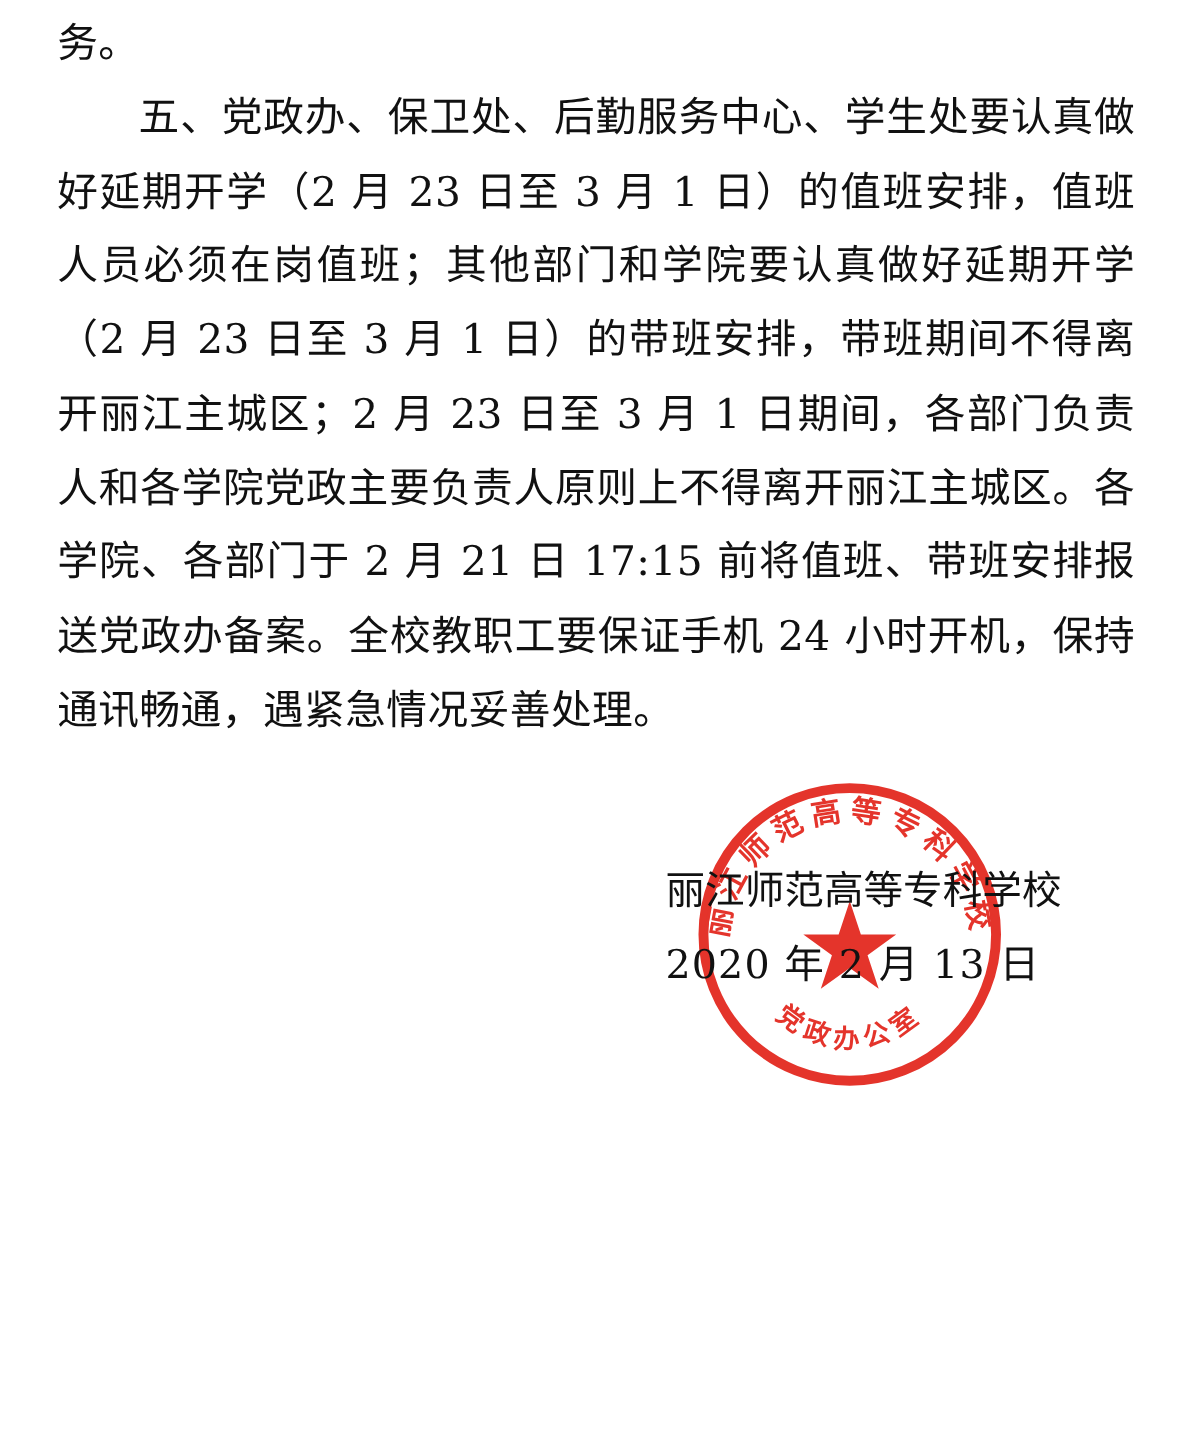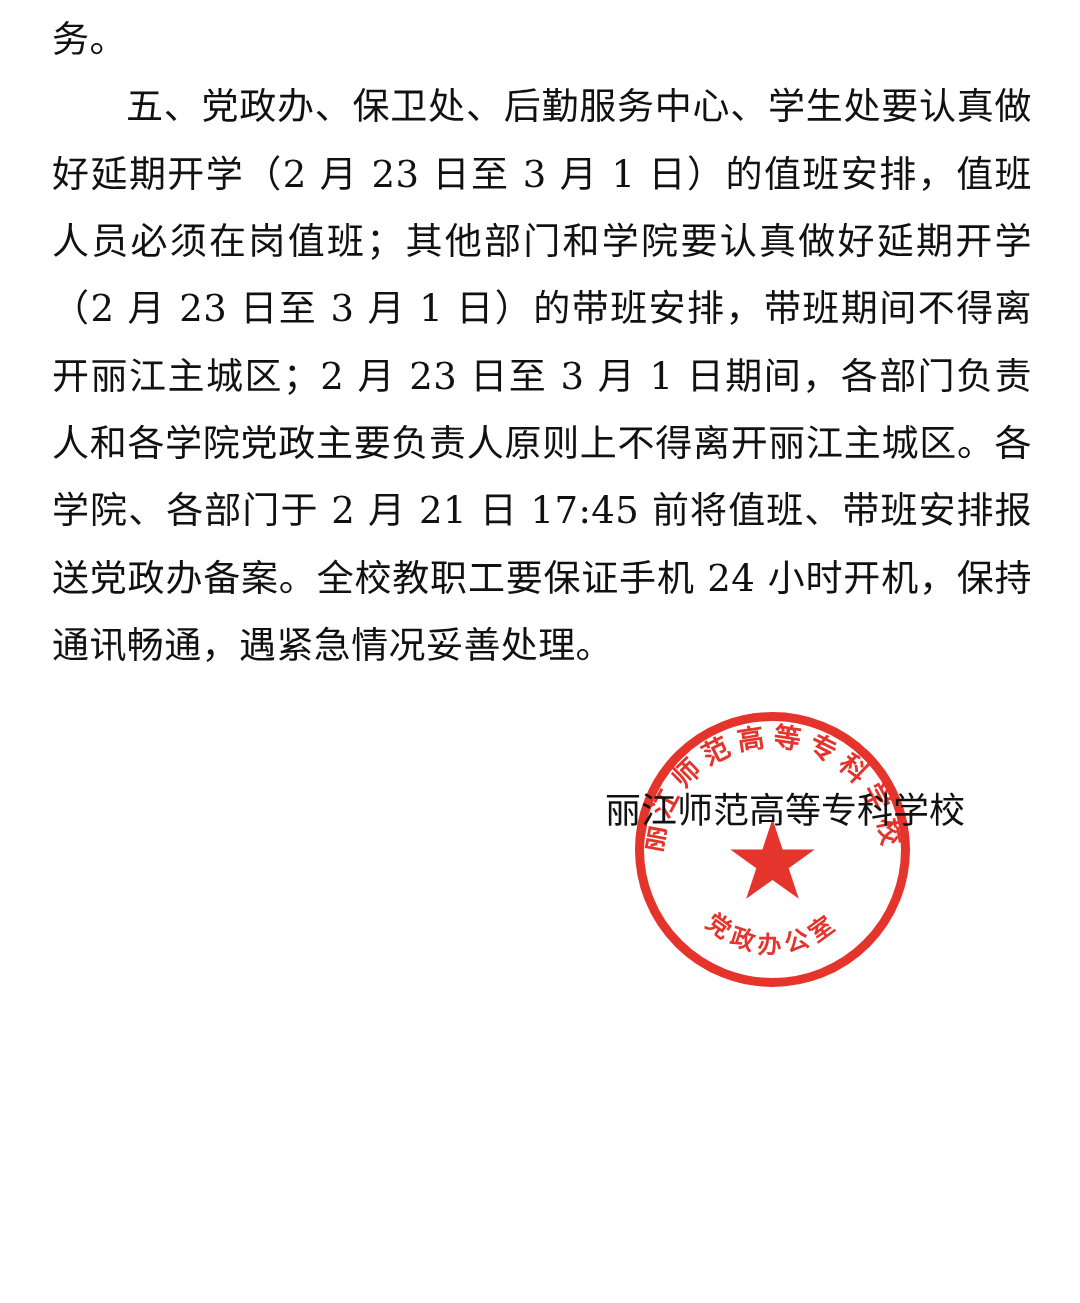--- a/index.html
+++ b/index.html
@@ -88,35 +88,36 @@
     fill: #e2231a;
   }
 </style>
 </head>
 <body>
 
 <div class="page">
 
   <div class="body-text">
     <p class="para">务。</p>
-    <p class="para indent">五、党政办、保卫处、后勤服务中心、学生处要认真做好延期开学（2 月 23 日至 3 月 1 日）的值班安排，值班人员必须在岗值班；其他部门和学院要认真做好延期开学（2 月 23 日至 3 月 1 日）的带班安排，带班期间不得离开丽江主城区；2 月 23 日至 3 月 1 日期间，各部门负责人和各学院党政主要负责人原则上不得离开丽江主城区。各学院、各部门于 2 月 21 日 17:45 前将值班、带班安排报送党政办备案。全校教职工要保证手机 24 小时开机，保持通讯畅通，遇紧急情况妥善处理。</p>
+    <p class="para indent">五、党政办、保卫处、后勤服务中心、学生处要认真做好延期开学（2 月 23 日至 3 月 1 日）的值班安排，值班人员必须在岗值班；其他部门和学院要认真做好延期开学（2 月 23 日至 3 月 1 日）的带班安排，带班期间不得离开丽江主城区；2 月 23 日至 3 月 1 日期间，各部门负责人和各学院党政主要负责人原则上不得离开丽江主城区。各学院、各部门于 2 月 21 日 17:15 前将值班、带班安排报送党政办备案。全校教职工要保证手机 24 小时开机，保持通讯畅通，遇紧急情况妥善处理。</p>
   </div>
 
   <div class="seal">
     <svg viewBox="0 0 285 285" xmlns="http://www.w3.org/2000/svg" aria-hidden="true">
       <circle cx="142.5" cy="142.5" r="133" fill="none" stroke="#e2231a" stroke-width="9"></circle>
       <path id="sealArcTop" d="M 32,150 A 110.5,110.5 0 0 1 253,150" fill="none" stroke="none"></path>
       <text class="seal-char">
         <textPath href="#sealArcTop" startOffset="50%" text-anchor="middle" letter-spacing="7">丽江师范高等专科学校</textPath>
       </text>
       <path id="sealArcBottom" d="M 47,150 A 95.5,95.5 0 0 0 238,150" fill="none" stroke="none"></path>
       <text class="seal-bottom-char">
         <textPath href="#sealArcBottom" startOffset="50%" text-anchor="middle" letter-spacing="6">党政办公室</textPath>
       </text>
       <polygon points="142.5,112 152.6,142.5 184.7,142.5 158.7,161.3 168.8,191.8 142.5,173 116.2,191.8 126.3,161.3 100.3,142.5 132.4,142.5" fill="#e2231a"></polygon>
     </svg>
   </div>
 
   <div class="signature-block">
     <div class="sig-line">丽江师范高等专科学校</div>
+    <div class="sig-line sig-date">2020 年 2 月 13 日</div>
   </div>
 
 </div>
 
 </body></html>

